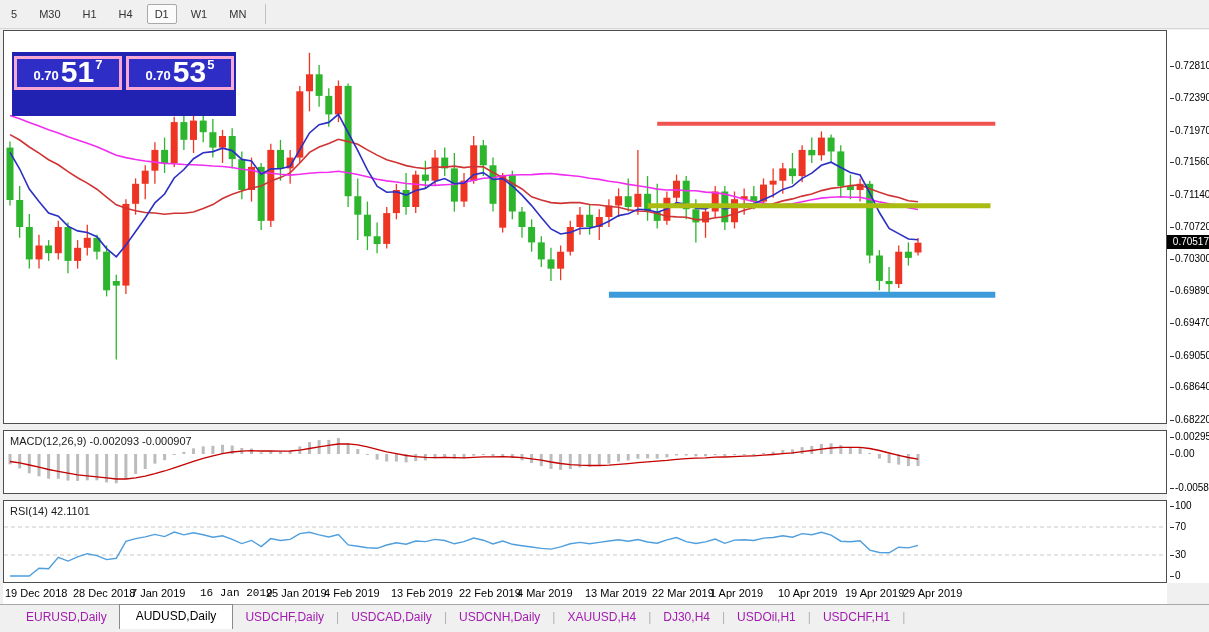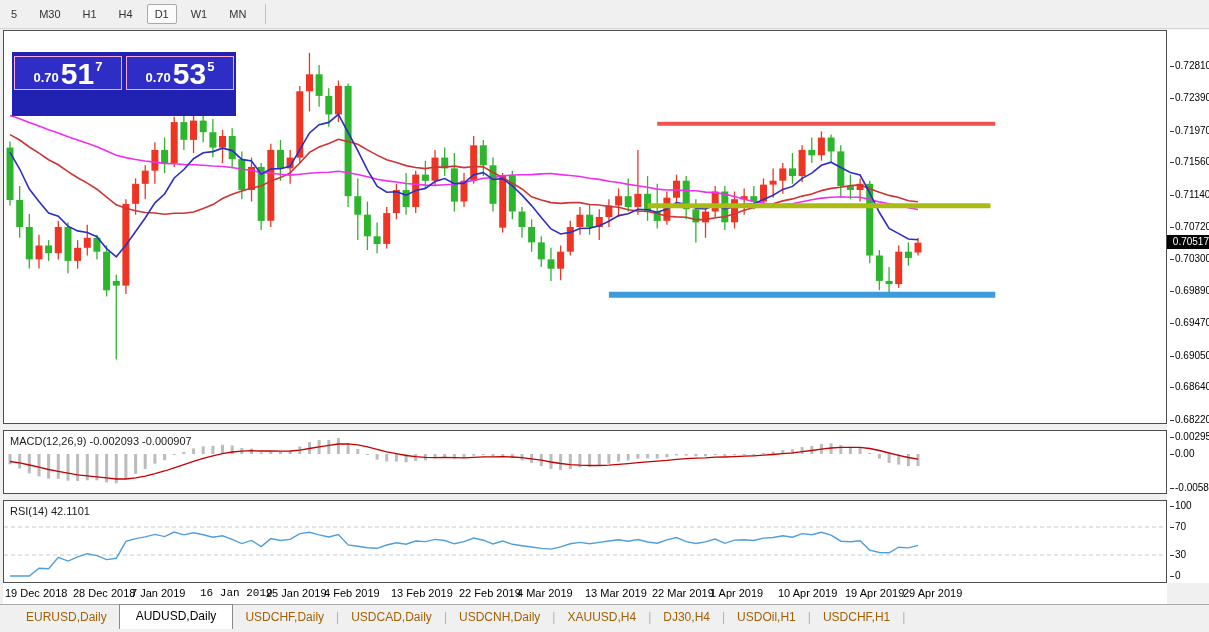--- a/index.html
+++ b/index.html
@@ -36,33 +36,33 @@
                font-size:12px;font-weight:bold;font-family:inherit;cursor:pointer;padding:0;}
   .tp-buy-btn{flex:0 0 50px;}
   .tp-spin{flex:0 0 24px;background:#eef2fa;border:1px solid #aab6d0;cursor:pointer;position:relative;padding:0;}
   .tri-down{position:absolute;left:7px;top:10px;width:0;height:0;border-left:5px solid transparent;
             border-right:5px solid transparent;border-top:5px solid #5577bb;}
   .tri-up{position:absolute;left:7px;top:9px;width:0;height:0;border-left:5px solid transparent;
           border-right:5px solid transparent;border-bottom:5px solid #5577bb;}
   .tp-vol{flex:1;background:#fff;border:1px solid #aab6d0;border-left:none;border-right:none;
           font-size:13px;color:#000;text-align:right;padding:5px 10px 0 0;}
   .tp-row2{display:flex;height:34px;margin-top:2px;}
-  .tp-tile{flex:1;background:#2e2ec6;border:1px solid #f9a8d4;color:#fff;display:flex;
+  .tp-tile{flex:1;background:#2e2ec6;border:3px solid #f9a8d4;color:#fff;display:flex;
            align-items:flex-end;justify-content:center;padding-bottom:1px;cursor:pointer;}
   .tp-tile + .tp-tile{margin-left:4px;}
   .tp-small{font-size:13px;font-weight:bold;margin:0 2px 3px 0;}
   .tp-big{font-size:30px;font-weight:bold;line-height:28px;}
   .tp-sup{font-size:13px;font-weight:bold;margin:0 0 14px 1px;}
   
   .date-axis{position:absolute;left:3px;top:583px;width:1164px;height:21px;background:#fff;}
   .dlbl{position:absolute;top:4px;font-size:11px;color:#000;white-space:nowrap;}
   
   .tabbar{position:absolute;left:0;top:604px;width:1209px;height:28px;background:#f0f0f0;
           border-top:1px solid #a8a8a8;display:flex;align-items:flex-start;padding-left:14px;}
-  .tab{font-size:12px;color:#a16207;padding:5px 12px 0 12px;white-space:nowrap;cursor:pointer;}
+  .tab{font-size:12px;color:#a21caf;padding:5px 12px 0 12px;white-space:nowrap;cursor:pointer;}
   .tab-active{background:#fff;border:1px solid #8a8a8a;border-bottom:none;color:#000;
               padding:4px 16px 6px 16px;margin-top:-1px;cursor:default;}
   .tab-sep{color:#b0b0b0;font-size:12px;padding-top:5px;}
 </style>
 </head>
 <body>
 
 <div class="screen">
 
   <div class="toolbar" id="toolbar">

